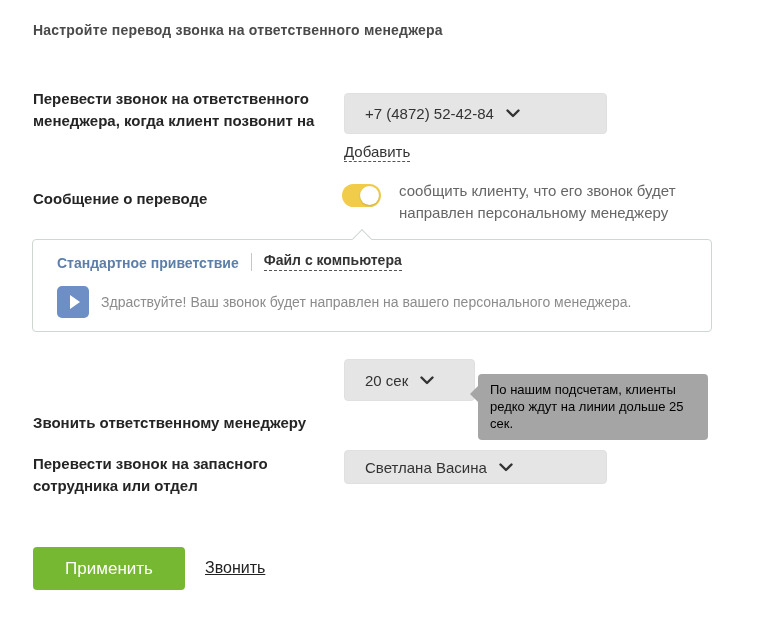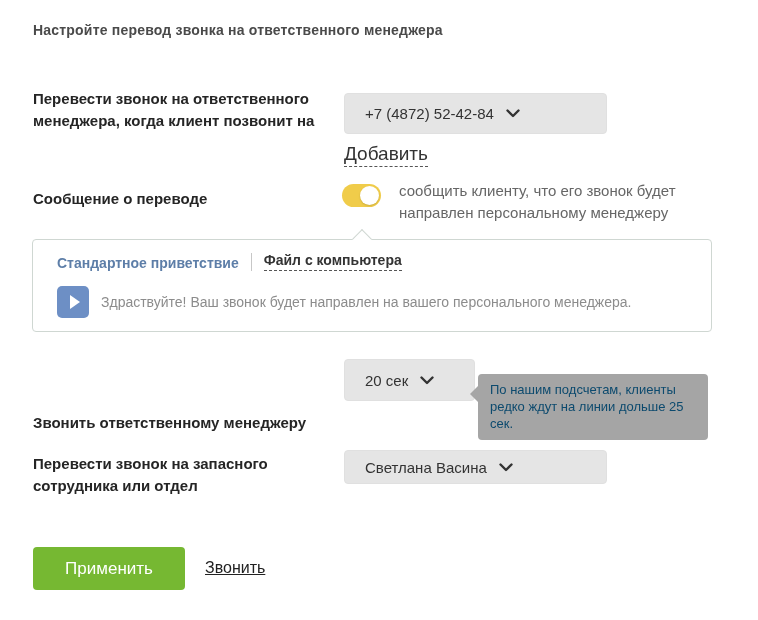--- a/index.html
+++ b/index.html
@@ -19,21 +19,21 @@
   .select {
     position:absolute; background:#e5e5e5; border:1px solid #e0e0e0; border-radius:4px;
     display:flex; align-items:center; justify-content:flex-start;
     padding:0 16px 0 20px; cursor:pointer;
   }
   .select .value { font-size:15px; color:#333; }
   .chevron { width:14px; height:9px; flex:0 0 auto; margin-left:12px; }
   .chevron polyline { fill:none; stroke:#333; stroke-width:2.4; stroke-linecap:round; stroke-linejoin:round; }
 
   .dashed-link {
-    font-size:19px; color:#333; text-decoration:none;
+    font-size:15px; color:#333; text-decoration:none;
     border-bottom:1px dashed #555; cursor:pointer; padding-bottom:1px;
   }
   .add-link { position:absolute; left:344px; top:143px; }
 
   
   .toggle {
     position:absolute; left:342px; top:184px; width:39px; height:23px;
     border-radius:12px; cursor:pointer;
   }
   .toggle .knob {
@@ -67,21 +67,21 @@
   .play-tri {
     width:0; height:0; margin-left:3px;
     border-top:7px solid transparent; border-bottom:7px solid transparent;
     border-left:10px solid #fff;
   }
   .greeting-text { margin-left:12px; font-size:14px; color:#8c8c8c; }
 
   
   .tooltip {
     position:absolute; left:478px; top:374px; width:230px;
-    background:#a5a5a5; color:#0c4a6e; border-radius:4px;
+    background:#a5a5a5; color:#000000; border-radius:4px;
     font-size:13px; line-height:17px; padding:7px 12px 8px;
   }
   .tooltip-arrow {
     position:absolute; left:-8px; top:12px; width:0; height:0;
     border-top:8px solid transparent; border-bottom:8px solid transparent;
     border-right:8px solid #a5a5a5;
   }
 
   
   .apply-btn {

